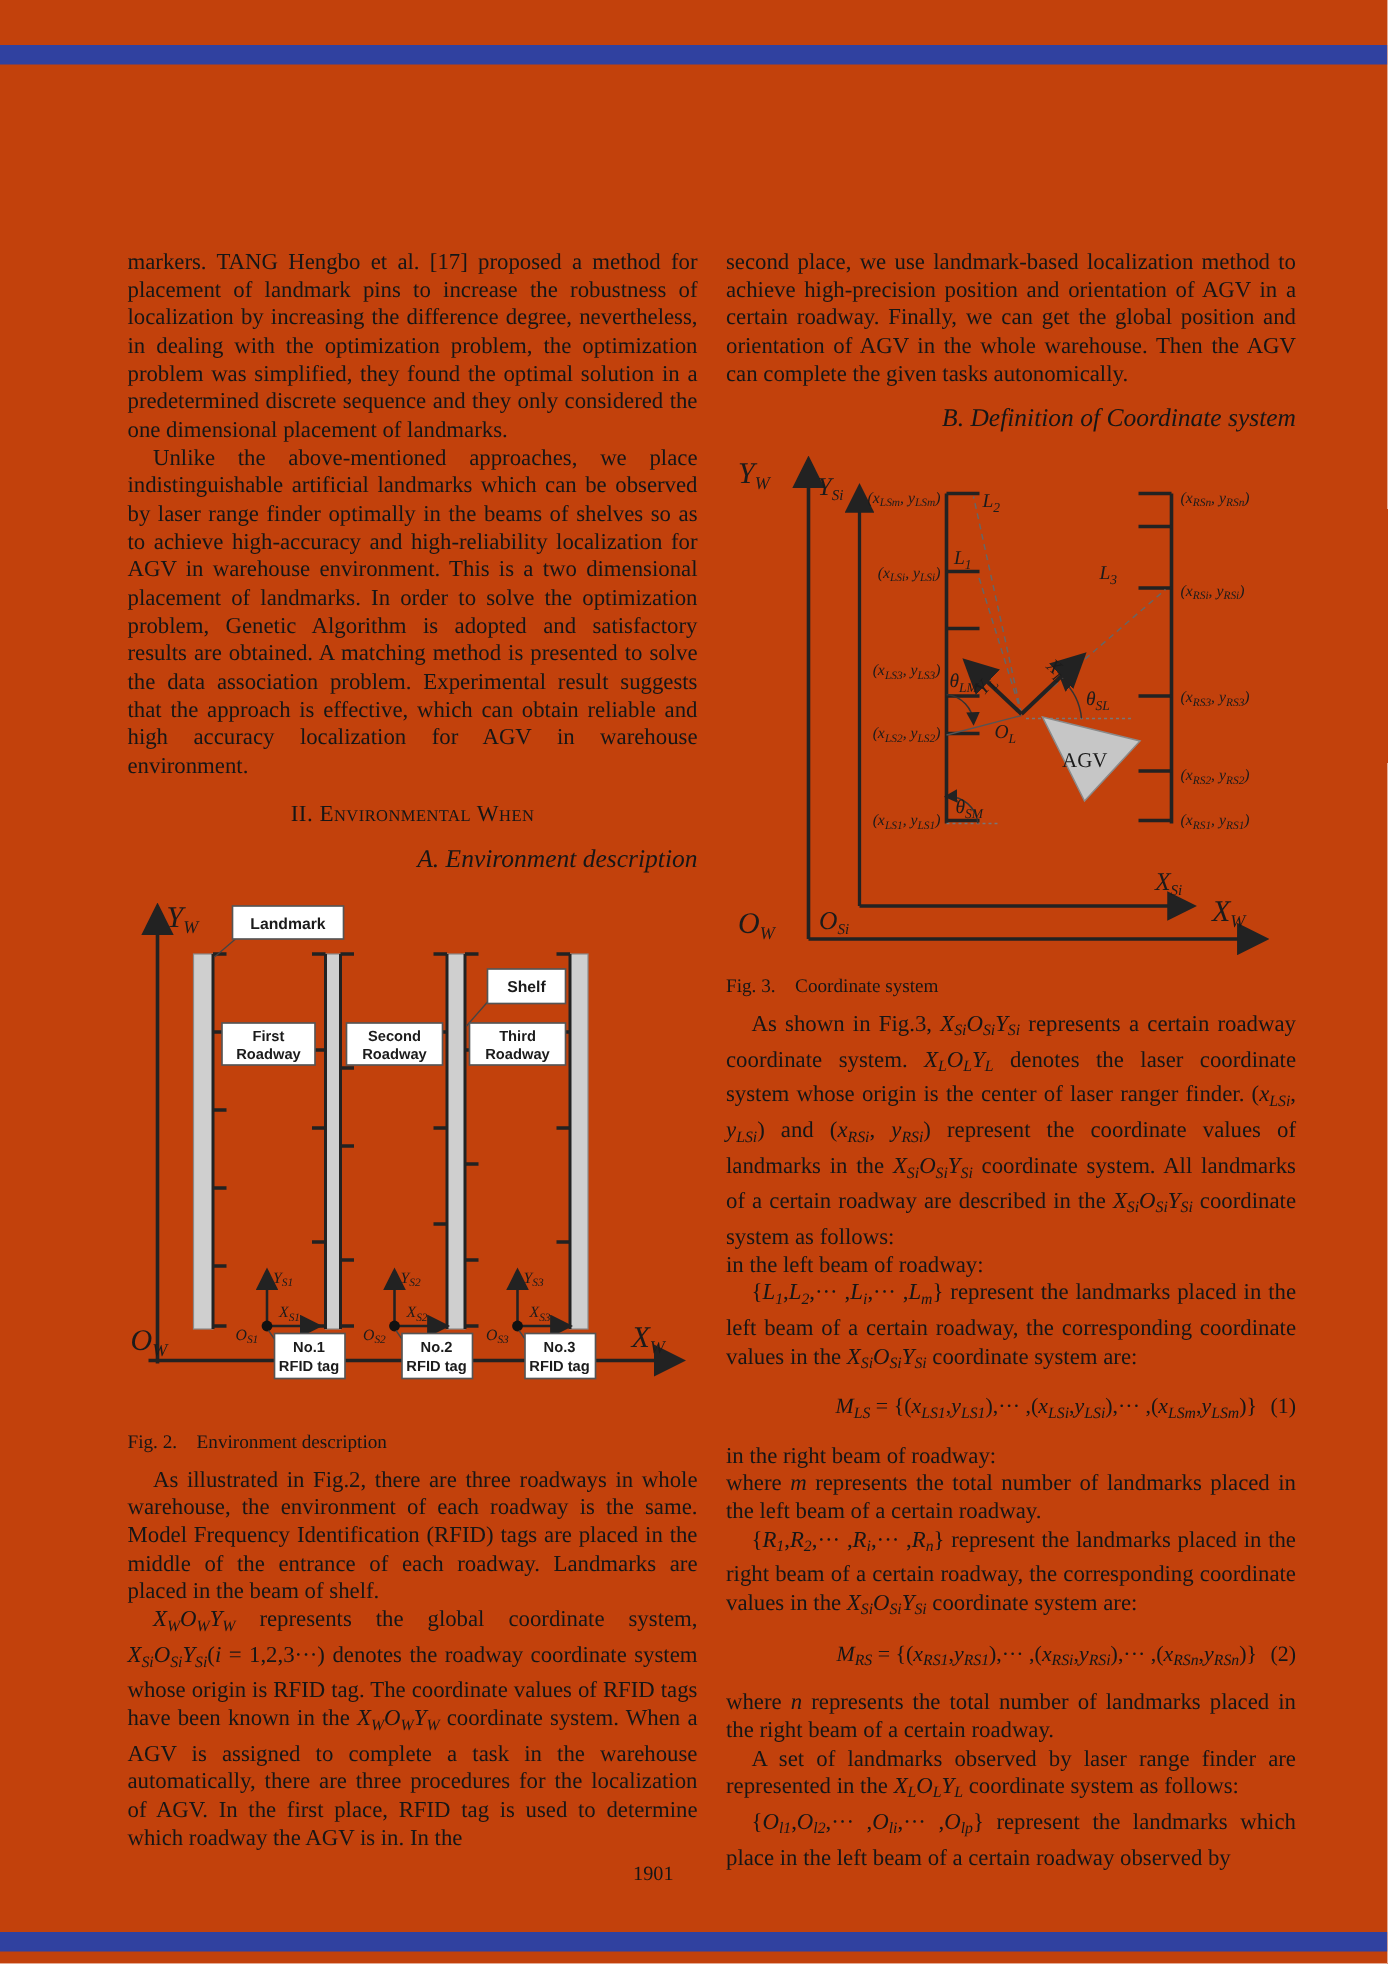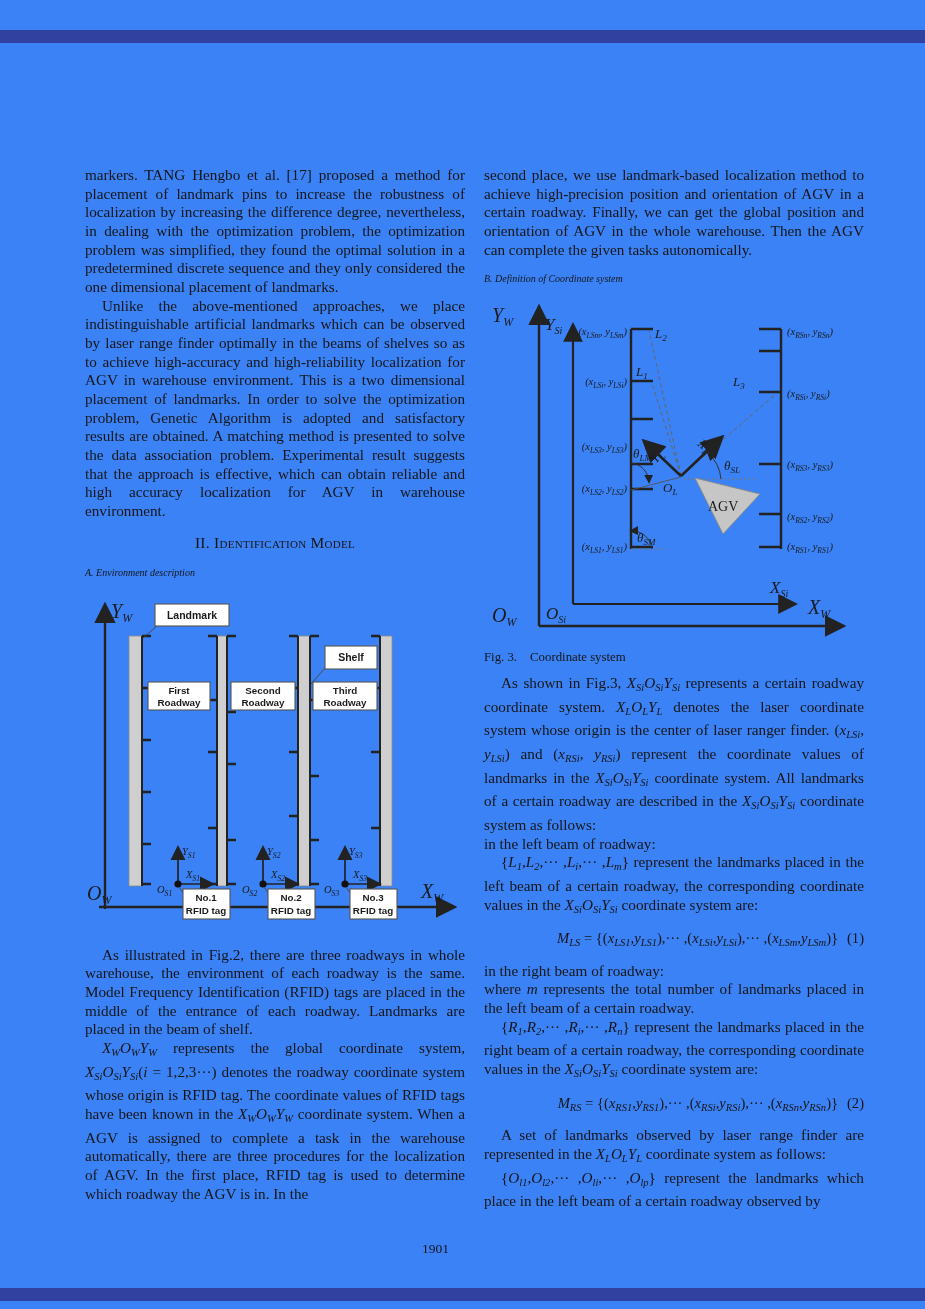--- a/index.html
+++ b/index.html
@@ -1,28 +1,28 @@
 <!DOCTYPE html>
 <html><head>
 <meta charset="utf-8">
 <style>
   html,body{margin:0;padding:0;background:#fff;}
-  .page{position:relative;width:925px;height:1309px;background:#3b82f6;overflow:hidden;
+  .page{position:relative;width:925px;height:1309px;background:#c2410c;overflow:hidden;
         font-family:"Liberation Serif",serif;color:#161616;}
   .bar{position:absolute;left:0;width:925px;height:13px;}
   .bar.top{top:30px}
   .bar.bottom{top:1288px}
   .col{position:absolute;top:166px;font-size:15.2px;line-height:18.65px;text-align:justify;}
   .col.left{left:85px;width:380px}
   .col.right{left:484px;width:380px}
   p{margin:0;}
   p.ind{text-indent:17px}
   h2.sec{font-size:15.4px;font-weight:normal;font-variant:small-caps;text-align:center;
          margin:14px 0 11px;letter-spacing:.3px}
-  h3.sub{font-size:10px;font-style:italic;font-weight:normal;margin:11px 0 13px;text-align:left}
+  h3.sub{font-size:17px;font-style:italic;font-weight:normal;margin:11px 0 13px;text-align:right}
   .figsvg{display:block;margin:6px 0 0 0}
   .figcap{font-size:12.8px;text-align:left;margin:7px 0 9px 0;line-height:16px}
   .figcap .tag{margin-right:13px}
   .eq{display:flex;align-items:baseline;margin:10px 0 9px 0;font-size:14.6px}
   .eq .body{flex:1;text-align:right}
   .eq .num{width:26px;text-align:right}
   .r-i{font-style:italic}
   .r-s{font-style:italic;font-size:10.5px;vertical-align:-3px;letter-spacing:0}
   .pageno{position:absolute;top:1241px;left:0;width:871px;text-align:center;font-size:13.5px}
   
@@ -42,21 +42,21 @@
 </head>
 <body>
 
 <div class="page">
   <div class="bar top" style="background: rgb(48, 65, 160);"></div>
   <div class="bar bottom" style="background: rgb(48, 65, 160);"></div>
 
   <div class="col left">
     <p>markers. TANG Hengbo et al. [17] proposed a method for placement of landmark pins to increase the robustness of localization by increasing the difference degree, nevertheless, in dealing with the optimization problem, the optimization problem was simplified, they found the optimal solution in a predetermined discrete sequence and they only considered the one dimensional placement of landmarks.</p>
     <p class="ind">Unlike the above-mentioned approaches, we place indistinguishable artificial landmarks which can be observed by laser range finder optimally in the beams of shelves so as to achieve high-accuracy and high-reliability localization for AGV in warehouse environment. This is a two dimensional placement of landmarks. In order to solve the optimization problem, Genetic Algorithm is adopted and satisfactory results are obtained. A matching method is presented to solve the data association problem. Experimental result suggests that the approach is effective, which can obtain reliable and high accuracy localization for AGV in warehouse environment.</p>
-    <h2 class="sec">II. Identification Model</h2>
+    <h2 class="sec">II. Environmental When</h2>
     <h3 class="sub">A. Environment description</h3>
 
     <svg class="figsvg" width="380" height="350" viewBox="0 0 380 350">
       <defs>
         <marker id="ah" viewBox="0 0 10 10" refX="8" refY="5" markerWidth="9" markerHeight="9" orient="auto-start-reverse">
           <path d="M0 0L10 5L0 10z" fill="#222"></path>
         </marker>
       </defs>
 
       <line x1="20" y1="313" x2="20" y2="10" stroke="#222" stroke-width="2.4" marker-end="url(#ah)"></line>
@@ -124,20 +124,21 @@
         <circle cx="260" cy="288" r="3.6" fill="#111"></circle>
         <text class="coord" x="264" y="259"><tspan>Y</tspan><tspan class="ss" dy="2.5">S3</tspan></text>
         <text class="coord" x="268" y="282"><tspan>X</tspan><tspan class="ss" dy="2.5">S3</tspan></text>
         <text class="coord" x="239" y="297"><tspan>O</tspan><tspan class="ss" dy="2.5">S3</tspan></text>
         <line x1="261" y1="291" x2="268" y2="301" stroke="#444" stroke-width="0.9"></line>
         <rect x="265" y="293" width="47" height="30" fill="#fff" stroke="#555" stroke-width="1.1"></rect>
         <text class="boxlbl2" x="288" y="305" text-anchor="middle">No.3</text>
         <text class="boxlbl2" x="288" y="318" text-anchor="middle">RFID tag</text>
       </g>
     </svg>
+    <div class="figcap"><span class="tag">Fig. 2.</span><span>Environment description</span></div>
 
     <p class="ind">As illustrated in Fig.2, there are three roadways in whole warehouse, the environment of each roadway is the same. Model Frequency Identification (RFID) tags are placed in the middle of the entrance of each roadway. Landmarks are placed in the beam of shelf.</p>
     <p class="ind"><span class="r-i">X</span><span class="r-s">W</span><span class="r-i">O</span><span class="r-s">W</span><span class="r-i">Y</span><span class="r-s">W</span><span> represents the global coordinate system, </span><span class="r-i">X</span><span class="r-s">Si</span><span class="r-i">O</span><span class="r-s">Si</span><span class="r-i">Y</span><span class="r-s">Si</span><span>(</span><span class="r-i">i</span><span> = 1,2,3···) denotes the roadway coordinate system whose origin is RFID tag. The coordinate values of RFID tags have been known in the </span><span class="r-i">X</span><span class="r-s">W</span><span class="r-i">O</span><span class="r-s">W</span><span class="r-i">Y</span><span class="r-s">W</span><span> coordinate system. When a AGV is assigned to complete a task in the warehouse automatically, there are three procedures for the localization of AGV. In the first place, RFID tag is used to determine which roadway the AGV is in. In the</span></p>
   </div>
 
   <div class="col right">
     <p>second place, we use landmark-based localization method to achieve high-precision position and orientation of AGV in a certain roadway. Finally, we can get the global position and orientation of AGV in the whole warehouse. Then the AGV can complete the given tasks autonomically.</p>
     <h3 class="sub">B. Definition of Coordinate system</h3>
 
     <svg class="figsvg" width="381" height="340" viewBox="0 0 381 340">
@@ -205,18 +206,19 @@
       <span class="body"><span class="r-i">M</span><span class="r-s">LS</span><span> = {(</span><span class="r-i">x</span><span class="r-s">LS1</span><span>,</span><span class="r-i">y</span><span class="r-s">LS1</span><span>),··· ,(</span><span class="r-i">x</span><span class="r-s">LSi</span><span>,</span><span class="r-i">y</span><span class="r-s">LSi</span><span>),··· ,(</span><span class="r-i">x</span><span class="r-s">LSm</span><span>,</span><span class="r-i">y</span><span class="r-s">LSm</span><span>)}</span></span>
         <span class="num">(1)</span>
     </div>
     <p>in the right beam of roadway:</p>
     <p><span>where </span><span class="r-i">m</span><span> represents the total number of landmarks placed in the left beam of a certain roadway.</span></p>
     <p class="ind"><span>{</span><span class="r-i">R</span><span class="r-s">1</span><span>,</span><span class="r-i">R</span><span class="r-s">2</span><span>,··· ,</span><span class="r-i">R</span><span class="r-s">i</span><span>,··· ,</span><span class="r-i">R</span><span class="r-s">n</span><span>} represent the landmarks placed in the right beam of a certain roadway, the corresponding coordinate values in the </span><span class="r-i">X</span><span class="r-s">Si</span><span class="r-i">O</span><span class="r-s">Si</span><span class="r-i">Y</span><span class="r-s">Si</span><span> coordinate system are:</span></p>
     <div class="eq">
       <span class="body"><span class="r-i">M</span><span class="r-s">RS</span><span> = {(</span><span class="r-i">x</span><span class="r-s">RS1</span><span>,</span><span class="r-i">y</span><span class="r-s">RS1</span><span>),··· ,(</span><span class="r-i">x</span><span class="r-s">RSi</span><span>,</span><span class="r-i">y</span><span class="r-s">RSi</span><span>),··· ,(</span><span class="r-i">x</span><span class="r-s">RSn</span><span>,</span><span class="r-i">y</span><span class="r-s">RSn</span><span>)}</span></span>
         <span class="num">(2)</span>
     </div>
+    <p><span>where </span><span class="r-i">n</span><span> represents the total number of landmarks placed in the right beam of a certain roadway.</span></p>
     <p class="ind"><span>A set of landmarks observed by laser range finder are represented in the </span><span class="r-i">X</span><span class="r-s">L</span><span class="r-i">O</span><span class="r-s">L</span><span class="r-i">Y</span><span class="r-s">L</span><span> coordinate system as follows:</span></p>
     <p class="ind"><span>{</span><span class="r-i">O</span><span class="r-s">l1</span><span>,</span><span class="r-i">O</span><span class="r-s">l2</span><span>,··· ,</span><span class="r-i">O</span><span class="r-s">li</span><span>,··· ,</span><span class="r-i">O</span><span class="r-s">lp</span><span>} represent the landmarks which place in the left beam of a certain roadway observed by</span></p>
   </div>
 
   <div class="pageno">1901</div>
 </div>
 
 </body></html>

